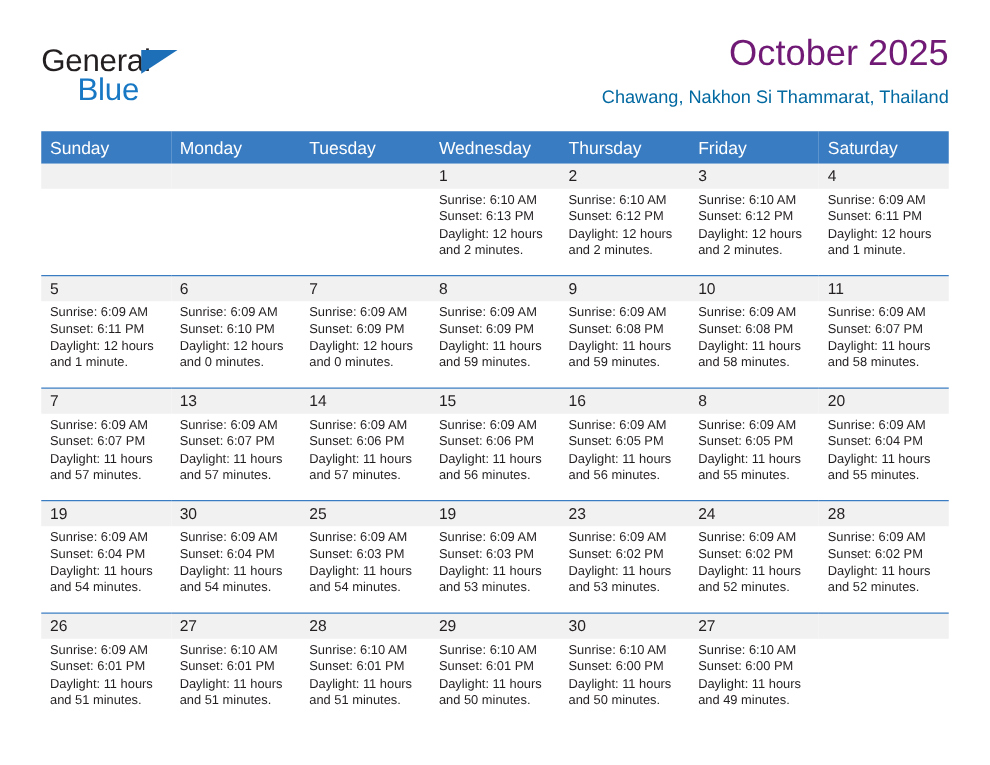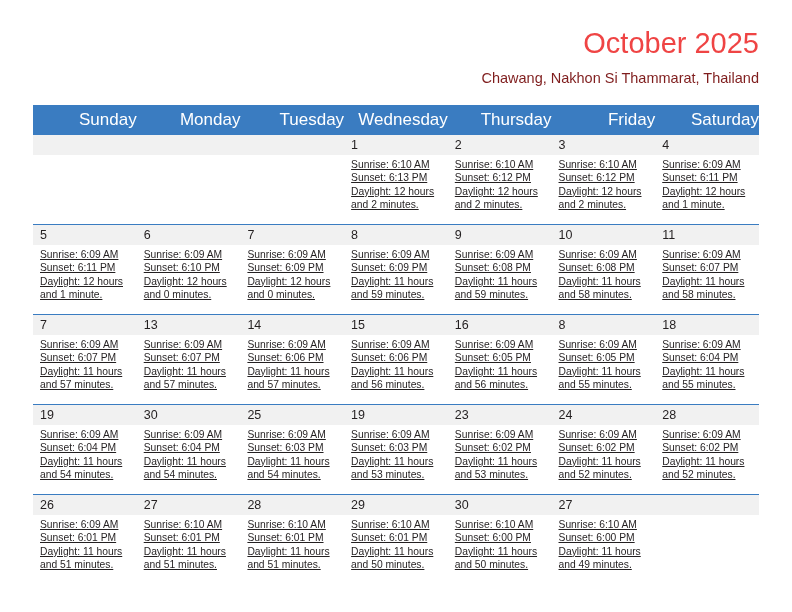--- a/index.html
+++ b/index.html
@@ -64,47 +64,47 @@
     line-height: 27px;
   }
   .title-block {
     position: absolute;
     right: 0;
     top: 0;
     text-align: right;
   }
   .cal-title {
     font-size: 29px;
-    color: #ef4444;
+    color: #701a75;
     line-height: 36px;
     white-space: nowrap;
   }
   .cal-subtitle {
     font-size: 14.5px;
-    color: #7f1d1d;
+    color: #0369a1;
     line-height: 20px;
     margin-top: 7px;
     white-space: nowrap;
   }
 
   
   .calendar {
     position: absolute;
     left: 33px;
     top: 105px;
     width: 726px;
     border-collapse: collapse;
     table-layout: fixed;
   }
   .calendar th {
     background: #3a7cc1;
     color: #ffffff;
-    font-size: 17px;
+    font-size: 14px;
     font-weight: normal;
-    text-align: right;
+    text-align: left;
     padding: 5px 0 5px 7px;
     height: 10px;
     border: none;
   }
   .calendar td {
     vertical-align: top;
     padding: 0;
     border: none;
     border-top: 1.4px solid #3a7cc1;
     width: 103.7px;
@@ -120,36 +120,40 @@
     height: 14px;
     line-height: 14px;
   }
   .daynum.empty {
     color: transparent;
   }
   .details {
     padding: 3px 6px 0 7px;
     height: 69px;
     box-sizing: border-box;
-    text-decoration: underline;
   }
   .details div {
     font-size: 10.3px;
     line-height: 13.4px;
     color: #231f20;
     white-space: nowrap;
   }
 </style>
 </head>
 <body>
 
 <div class="page">
 
   <div class="top">
 
+    <div class="logo">
+      <span class="logo-general">General</span>
+      <span class="logo-tri"></span>
+      <span class="logo-blue">Blue</span>
+    </div>
 
     <div class="title-block">
       <div class="cal-title">October 2025</div>
       <div class="cal-subtitle">Chawang, Nakhon Si Thammarat, Thailand</div>
     </div>
 
   </div>
 
   <table class="calendar">
     <thead>
@@ -346,21 +350,21 @@
         <td>
           <div class="daynum">8</div>
           <div class="details">
             <div>Sunrise: 6:09 AM</div>
             <div>Sunset: 6:05 PM</div>
             <div>Daylight: 11 hours</div>
             <div>and 55 minutes.</div>
           </div>
         </td>
         <td>
-          <div class="daynum">18</div>
+          <div class="daynum">20</div>
           <div class="details">
             <div>Sunrise: 6:09 AM</div>
             <div>Sunset: 6:04 PM</div>
             <div>Daylight: 11 hours</div>
             <div>and 55 minutes.</div>
           </div>
         </td>
       </tr>
 
       <tr class="week">

